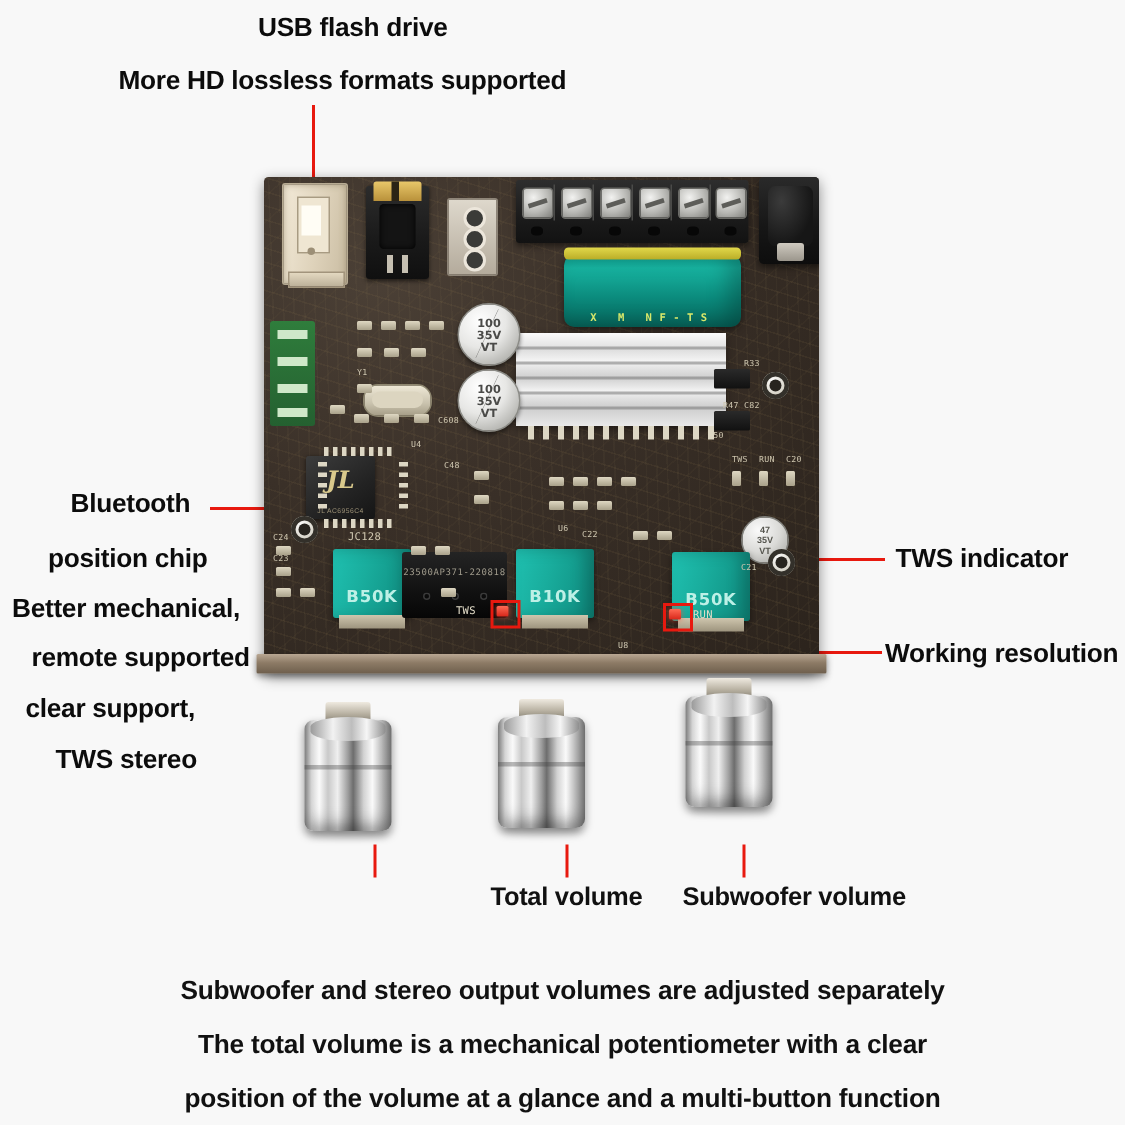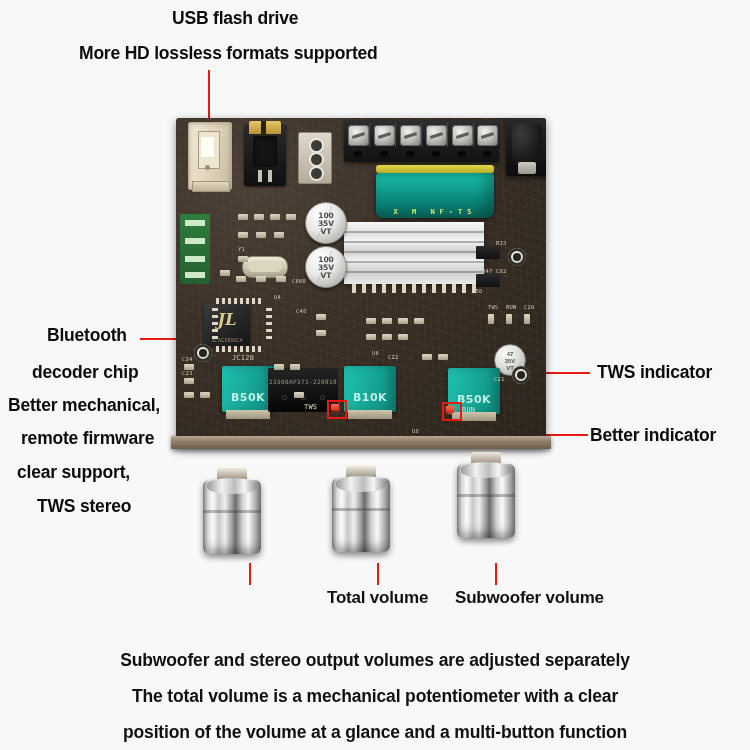--- a/index.html
+++ b/index.html
@@ -218,30 +218,30 @@
 
 <div id="stage">
 
   <div class="anno" style="left:172px;top:8px;">USB flash drive</div>
 
   <div class="anno" style="left:79px;top:43px;">More HD lossless formats supported</div>
 
   <div class="lead lead-v" style="left:208px;top:70px;height:66px;"></div>
 
   <div class="anno" style="left:47px;top:325px;">Bluetooth</div>
-  <div class="anno" style="left:32px;top:362px;">decoder chip</div>
+  <div class="anno" style="left:32px;top:362px;">position chip</div>
   <div class="anno" style="left:8px;top:395px;">Better mechanical,</div>
-  <div class="anno" style="left:21px;top:428px;">remote firmware</div>
+  <div class="anno" style="left:21px;top:428px;">remote supported</div>
   <div class="anno" style="left:17px;top:462px;">clear support,</div>
   <div class="anno" style="left:37px;top:496px;">TWS stereo</div>
 
   <div class="lead lead-h" style="left:140px;top:338px;width:113px;"></div>
 
   <div class="anno" style="left:597px;top:362px;">TWS indicator</div>
-  <div class="anno" style="left:590px;top:425px;">Better indicator</div>
+  <div class="anno" style="left:590px;top:425px;">Working resolution</div>
 
   <div class="lead lead-v" style="left:438px;top:372px;height:64px;"></div>
   <div class="lead lead-h" style="left:438px;top:372px;width:152px;"></div>
 
   <div class="lead lead-h" style="left:536px;top:434px;width:52px;"></div>
 
   <div class="caption" style="left:327px;top:588px;">Total volume</div>
   <div class="caption" style="left:455px;top:588px;">Subwoofer volume</div>
 
   <div class="lead lead-v" style="left:249px;top:563px;height:22px;"></div>

